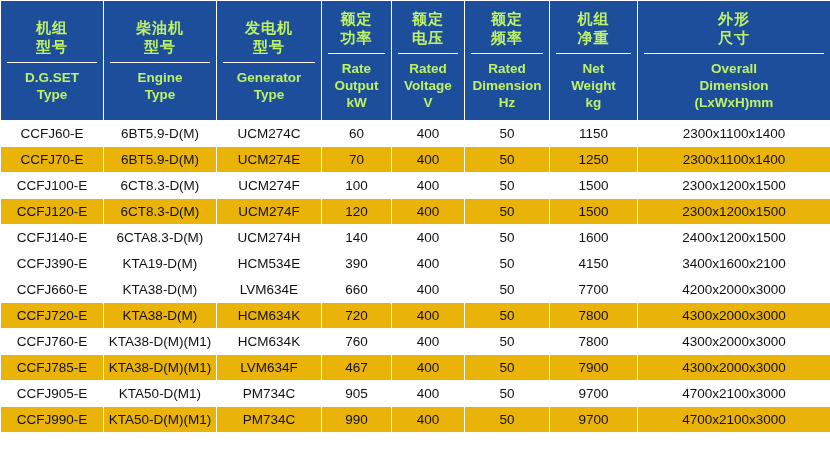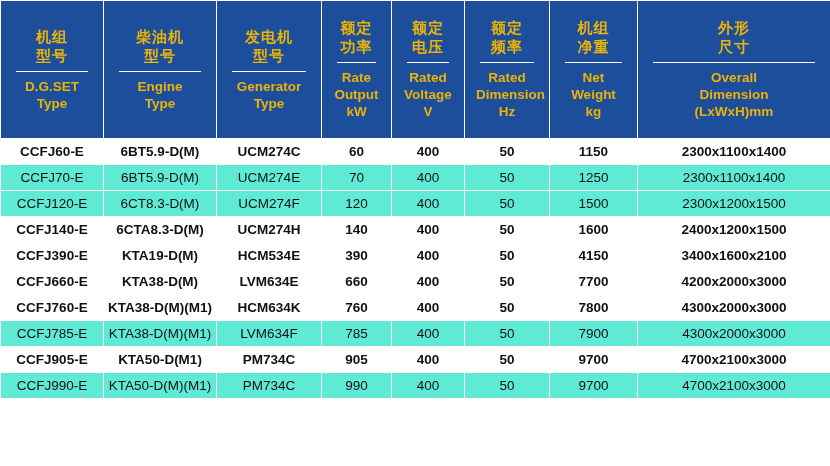--- a/index.html
+++ b/index.html
@@ -27,22 +27,22 @@
   #spec-table col.c6 { width: 88px; }
   #spec-table col.c7 { width: 193px; }
 
   #spec-table th, #spec-table td {
     border: 1px solid #ffffff;
     text-align: center;
     vertical-align: middle;
   }
   thead th {
     background: #1c4e9c;
-    color: #eab308;
-    padding: 9px;
+    color: #bef264;
+    padding: 0;
     margin-left: 44px;
   }
   .hdr-cn {
     font-size: 15px;
     line-height: 19px;
     padding: 8px 2px 6px 2px;
     font-weight: bold;
     letter-spacing: 1px;
   }
   .hdr-en {
@@ -58,24 +58,23 @@
   }
   tbody td {
     font-size: 13.5px;
     color: #111111;
     height: 25px;
     padding: 0 2px;
     white-space: nowrap;
   }
   tbody tr.odd td {
     background: #ffffff;
-    font-weight: bold;
   }
   tbody tr.even td {
-    background: #5eead4;
+    background: #eab308;
   }
 </style>
 </head>
 <body>
 
 <table id="spec-table">
   <colgroup>
     <col class="c0">
       <col class="c1">
       <col class="c2">
@@ -199,20 +198,30 @@
     <tr class="even">
       <td>CCFJ70-E</td>
       <td>6BT5.9-D(M)</td>
       <td>UCM274E</td>
       <td>70</td>
       <td>400</td>
       <td>50</td>
       <td>1250</td>
       <td>2300x1100x1400</td>
     </tr>
+    <tr class="odd">
+      <td>CCFJ100-E</td>
+      <td>6CT8.3-D(M)</td>
+      <td>UCM274F</td>
+      <td>100</td>
+      <td>400</td>
+      <td>50</td>
+      <td>1500</td>
+      <td>2300x1200x1500</td>
+    </tr>
     <tr class="even">
       <td>CCFJ120-E</td>
       <td>6CT8.3-D(M)</td>
       <td>UCM274F</td>
       <td>120</td>
       <td>400</td>
       <td>50</td>
       <td>1500</td>
       <td>2300x1200x1500</td>
     </tr>
@@ -239,35 +248,45 @@
     <tr class="odd">
       <td>CCFJ660-E</td>
       <td>KTA38-D(M)</td>
       <td>LVM634E</td>
       <td>660</td>
       <td>400</td>
       <td>50</td>
       <td>7700</td>
       <td>4200x2000x3000</td>
     </tr>
+    <tr class="even">
+      <td>CCFJ720-E</td>
+      <td>KTA38-D(M)</td>
+      <td>HCM634K</td>
+      <td>720</td>
+      <td>400</td>
+      <td>50</td>
+      <td>7800</td>
+      <td>4300x2000x3000</td>
+    </tr>
     <tr class="odd">
       <td>CCFJ760-E</td>
       <td>KTA38-D(M)(M1)</td>
       <td>HCM634K</td>
       <td>760</td>
       <td>400</td>
       <td>50</td>
       <td>7800</td>
       <td>4300x2000x3000</td>
     </tr>
     <tr class="even">
       <td>CCFJ785-E</td>
       <td>KTA38-D(M)(M1)</td>
       <td>LVM634F</td>
-      <td>785</td>
+      <td>467</td>
       <td>400</td>
       <td>50</td>
       <td>7900</td>
       <td>4300x2000x3000</td>
     </tr>
     <tr class="odd">
       <td>CCFJ905-E</td>
       <td>KTA50-D(M1)</td>
       <td>PM734C</td>
       <td>905</td>

